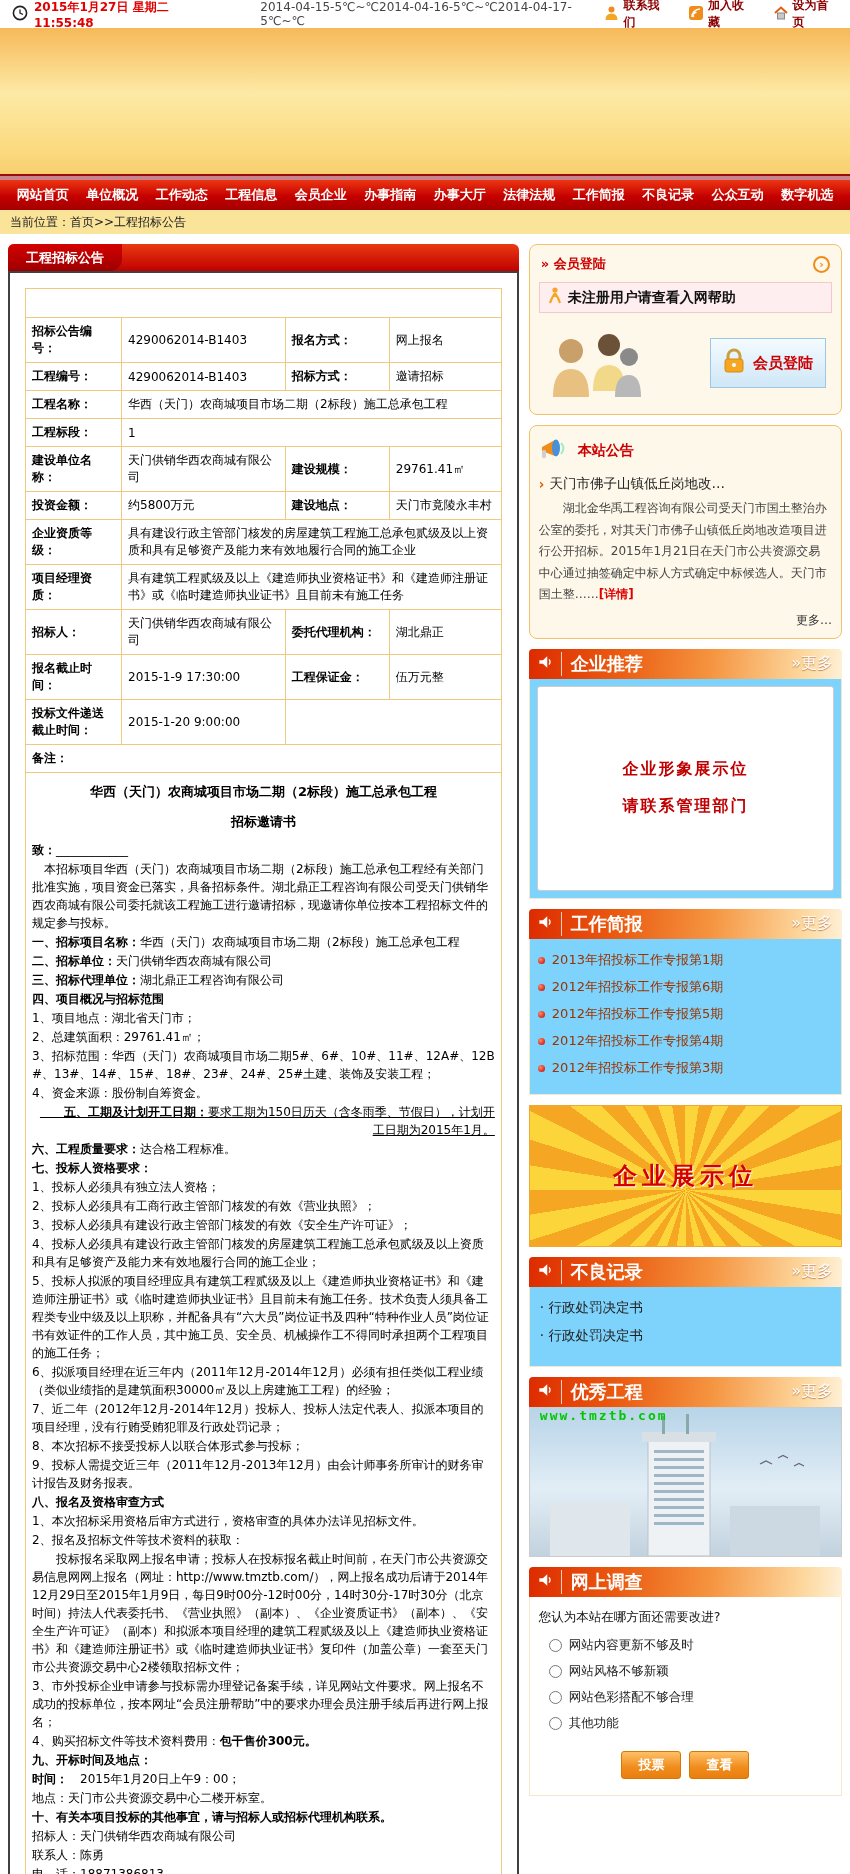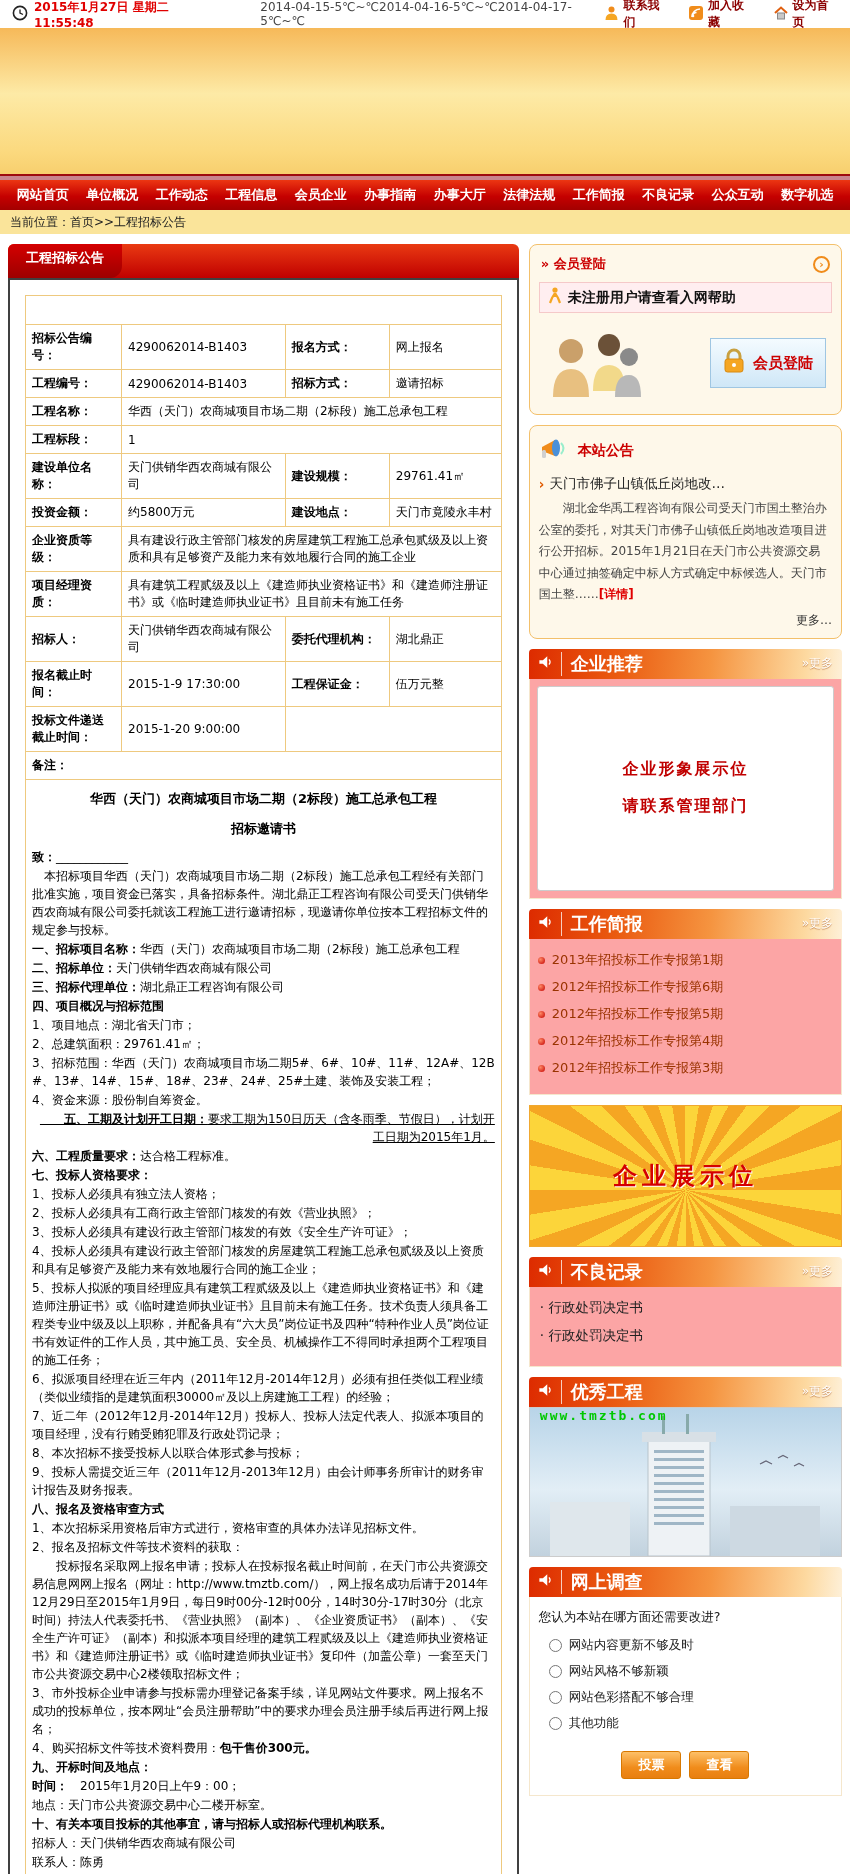--- a/index.html
+++ b/index.html
@@ -20,21 +20,21 @@
   .nav { height:30px; background:linear-gradient(#ec3612,#c50000 55%,#a30000); display:flex; align-items:center; justify-content:space-around; padding:0 8px; }
   .nav-item { color:#fff; font-weight:bold; font-size:13px; white-space:nowrap; }
   .breadcrumb { height:24px; line-height:24px; background:#fae49a; font-size:12px; padding-left:10px; color:#222; }
 
   
   .main { display:flex; gap:10px; padding:10px 8px 4px; background:#fff; align-items:flex-start; }
   .left-col { width:522px; }
   .right-col { width:320px; display:flex; flex-direction:column; gap:10px; }
 
   
-  .panel-tabbar { height:34px; background:linear-gradient(#e93a12,#c00000); border-radius:6px 6px 0 0; display:flex; }
+  .panel-tabbar { height:27px; background:linear-gradient(#e93a12,#c00000); border-radius:6px 6px 0 0; display:flex; }
   .panel-tab { background:linear-gradient(#d40000,#9d0000); color:#fff; font-weight:bold; font-size:13px; padding:0 18px; line-height:27px; border-radius:6px 0 12px 0; }
   .panel-body { border:2px solid #404040; padding:15px; }
   .info-table { width:100%; border-collapse:collapse; font-size:12px; table-layout:fixed; }
   .info-table td { border:1px solid #eec97f; padding:5px 6px; background:#fff; color:#000; word-break:break-all; }
   .t-title { background:linear-gradient(#ff6a4a,#e60000 45%,#c40000); color:#fff !important; font-weight:bold; text-align:center; font-size:13px; height:28px; }
   .lbl { font-weight:bold; }
   .remark-cell { padding:8px 6px !important; }
   .rl { line-height:1.5; margin:1px 0; font-size:12px; }
   .rc { text-align:center; font-size:13px; }
   .rl.gap { margin:10px 0; }
@@ -56,22 +56,22 @@
   .sn-item a { color:#222; }
   .sn-body { font-size:12px; color:#444; line-height:1.8; text-indent:2em; }
   .sn-detail { color:#e00000; font-weight:bold; }
   .sn-more { text-align:right; font-size:12px; padding-top:6px; }
   .sn-more a { color:#333; }
 
   
   .sec { display:flex; flex-direction:column; }
   .sec-hdr { height:30px; display:flex; align-items:center; background:linear-gradient(95deg,#dd2b00,#ea5a10 28%,#f59440 58%,#fdd9a0 88%,#fef0d8); border-radius:4px 4px 0 0; padding:0 9px; gap:8px; }
   .sec-title { color:#fff; font-weight:bold; font-size:18px; border-left:1px solid rgba(255,255,255,.75); padding-left:9px; }
-  .sec-more { margin-left:auto; color:#fff; font-size:12px; text-shadow:0 1px 1px rgba(150,60,0,.55); }
-  .sec-body { background:#fca5a5; border:1px solid #f5e7cd; border-top:none; }
+  .sec-more { margin-left:auto; color:#fff; font-size:16px; text-shadow:0 1px 1px rgba(150,60,0,.55); }
+  .sec-body { background:#7dd3fc; border:1px solid #f5e7cd; border-top:none; }
 
   .promo-box { border:1px solid #ccc; background:#fff; margin:7px; height:205px; display:flex; flex-direction:column; align-items:center; justify-content:center; gap:16px; border-radius:3px; }
   .promo-box div { color:#c00000; font-weight:bold; font-size:16px; letter-spacing:2px; }
 
   .bulletin-list { padding:8px 6px 12px; }
   .bl-item { display:flex; align-items:center; gap:7px; font-size:13px; padding:4.5px 2px; }
   .bl-item a { color:#993300; }
   .bl-dot { width:7px; height:7px; border-radius:50%; background:radial-gradient(circle at 35% 35%,#ff8a66,#c40000); flex-shrink:0; }
 
   .sunburst { height:142px; border:1px solid #f0a830; background:repeating-conic-gradient(from 0deg at 50% 60%,#fcd53a 0deg 9deg,#f5a623 9deg 18deg); display:flex; align-items:center; justify-content:center; }

